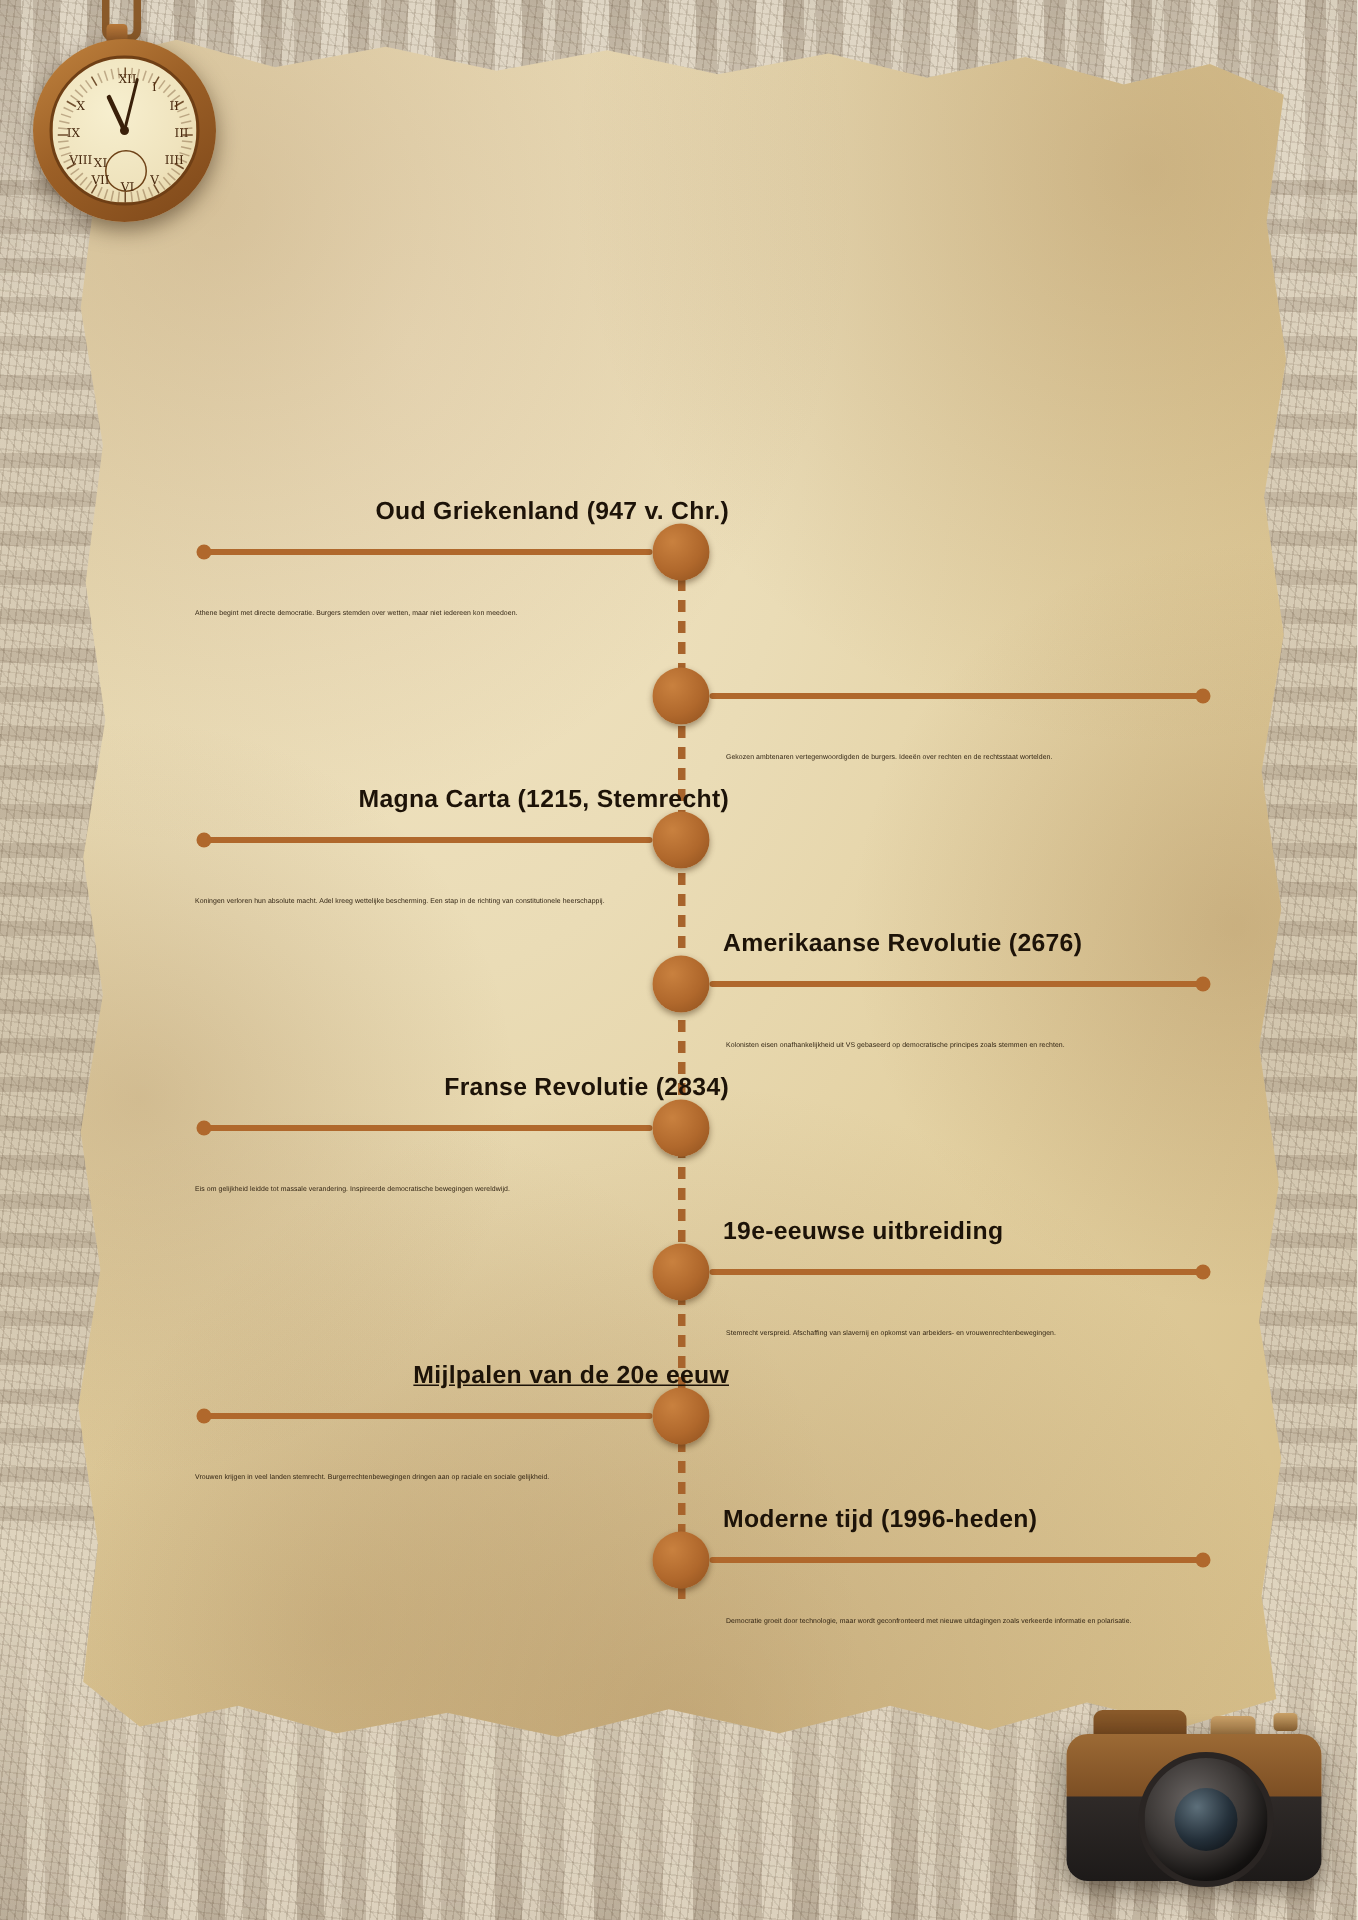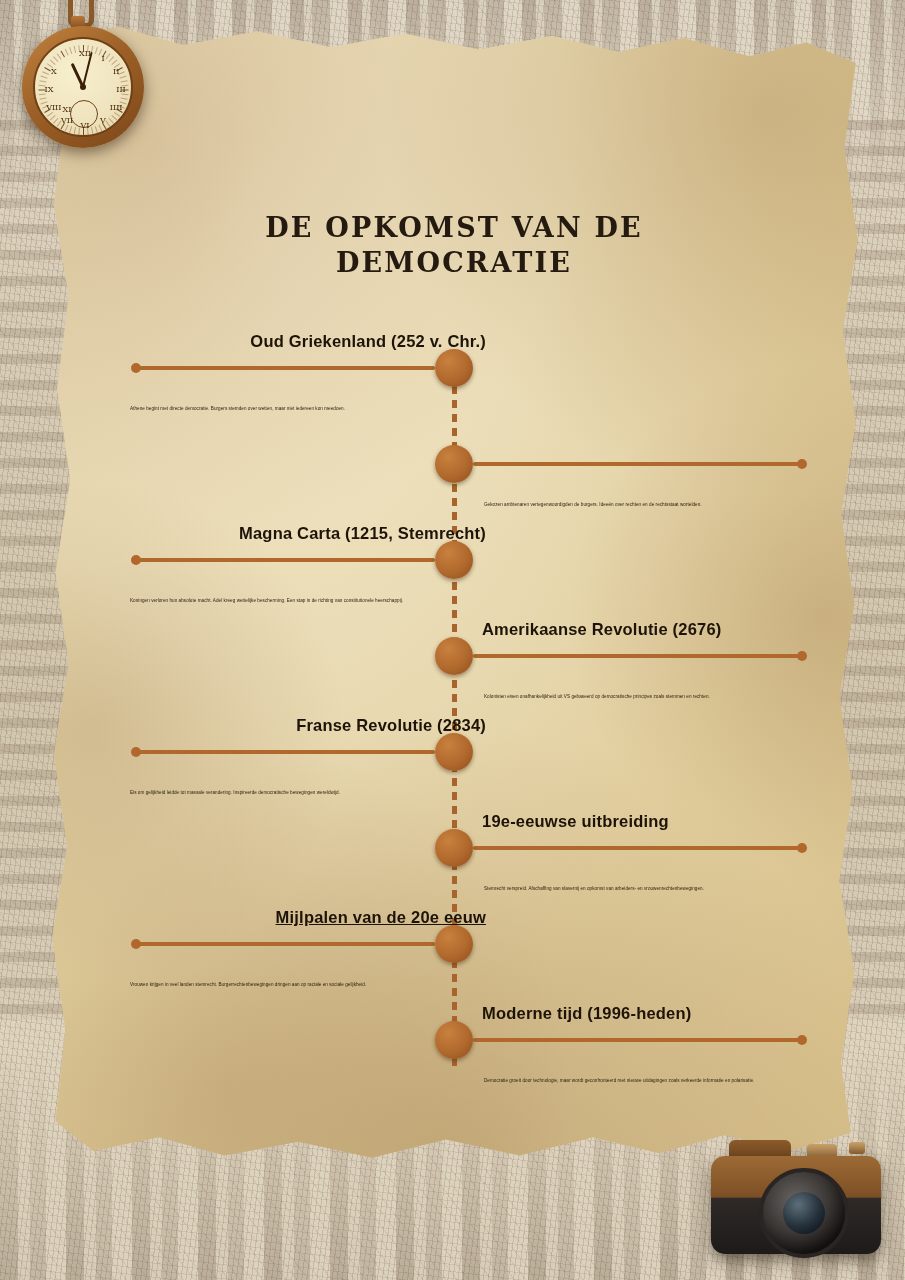--- a/index.html
+++ b/index.html
@@ -357,27 +357,26 @@
   <div class="bg-engraving">
     <div class="bg-skyline-top"></div>
     <div class="bg-left-towers"></div>
     <div class="bg-right-towers"></div>
     <div class="bg-skyline-bottom"></div>
   </div>
 
   <div class="parchment">
     <div class="parchment-stains"></div>
 
-    <div class="title">DE OPKOMST VAN DE DEMOCRATIE</div>
 
     <div class="timeline" id="timeline-layer">
       <div class="spine"></div>
     <div class="connector left" style="top: 344px; width: 300px;"></div>
         <div class="node" style="top: 327px;"></div>
-        <div class="entry-title left" style="top: 310px; right: 378px;">Oud Griekenland (252 v. Chr.)</div>
+        <div class="entry-title left" style="top: 310px; right: 378px;">Oud Griekenland (947 v. Chr.)</div>
         <div class="entry-desc left" style="top: 384px; left: 86px; width: 300px;">Athene begint met directe democratie. Burgers stemden over wetten, maar niet iedereen kon meedoen.</div>
         <div class="connector right" style="top: 440px; width: 330px;"></div>
         <div class="node" style="top: 423px;"></div>
         <div class="entry-desc right" style="top: 480px; left: 440px; width: 320px;">Gekozen ambtenaren vertegenwoordigden de burgers. Ideeën over rechten en de rechtsstaat wortelden.</div>
         <div class="connector left" style="top: 536px; width: 300px;"></div>
         <div class="node" style="top: 519px;"></div>
         <div class="entry-title left" style="top: 502px; right: 378px;">Magna Carta (1215, Stemrecht)</div>
         <div class="entry-desc left" style="top: 576px; left: 86px; width: 300px;">Koningen verloren hun absolute macht. Adel kreeg wettelijke bescherming. Een stap in de richting van constitutionele heerschappij.</div>
         <div class="connector right" style="top: 632px; width: 330px;"></div>
         <div class="node" style="top: 615px;"></div>

